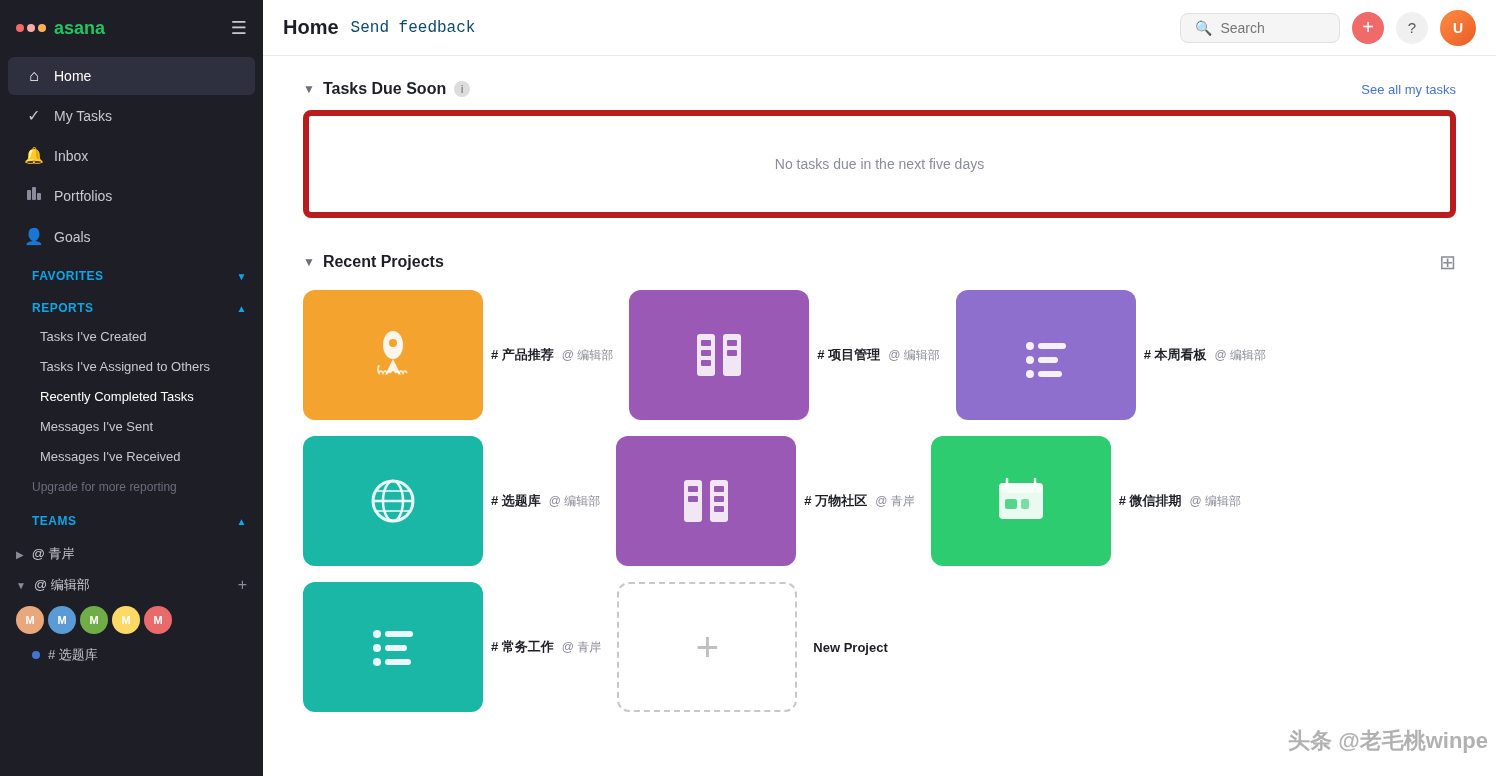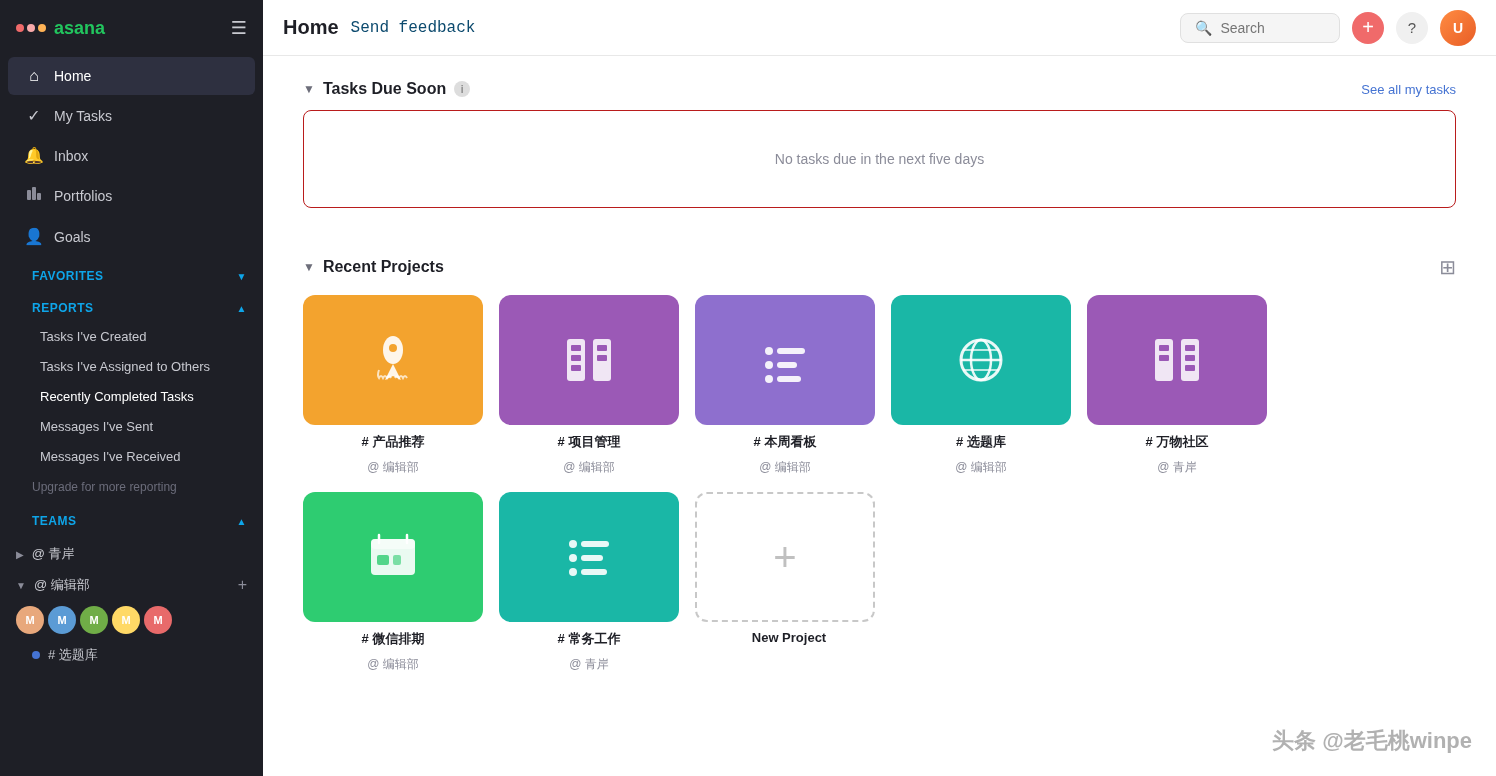--- a/index.html
+++ b/index.html
@@ -274,39 +274,39 @@
       cursor: pointer;
     }
     .see-all-link {
       font-size: 13px;
       color: #4573d2;
       text-decoration: none;
       cursor: pointer;
     }
 
     .tasks-due-section {
-      border: 1px solid #b91c1c;
+      border: 6px solid #b91c1c;
       border-radius: 8px;
       padding: 40px;
       text-align: center;
       color: #8b8c99;
       font-size: 14px;
-      margin-bottom: 47px;
+      margin-bottom: 32px;
     }
 
     .projects-grid {
       display: flex;
       flex-wrap: wrap;
       gap: 16px;
       margin-top: 16px;
     }
 
     .project-card {
       display: flex;
-      flex-direction: column;
+      flex-direction: row;
       align-items: center;
       gap: 8px;
       cursor: pointer;
     }
     .project-icon {
       width: 180px;
       height: 130px;
       border-radius: 12px;
       display: flex;
       align-items: center;
@@ -336,21 +336,21 @@
     .grid-layout-icon {
       color: #8b8c99;
       font-size: 20px;
       cursor: pointer;
     }
 
     
     .watermark {
       position: fixed;
       bottom: 20px;
-      right: 24px;
+      right: 8px;
       font-size: 22px;
       color: rgba(100,100,100,0.5);
       pointer-events: none;
       font-weight: 600;
     }
 
     .team-item-row {
       display: flex;
       align-items: center;
       justify-content: space-between;

